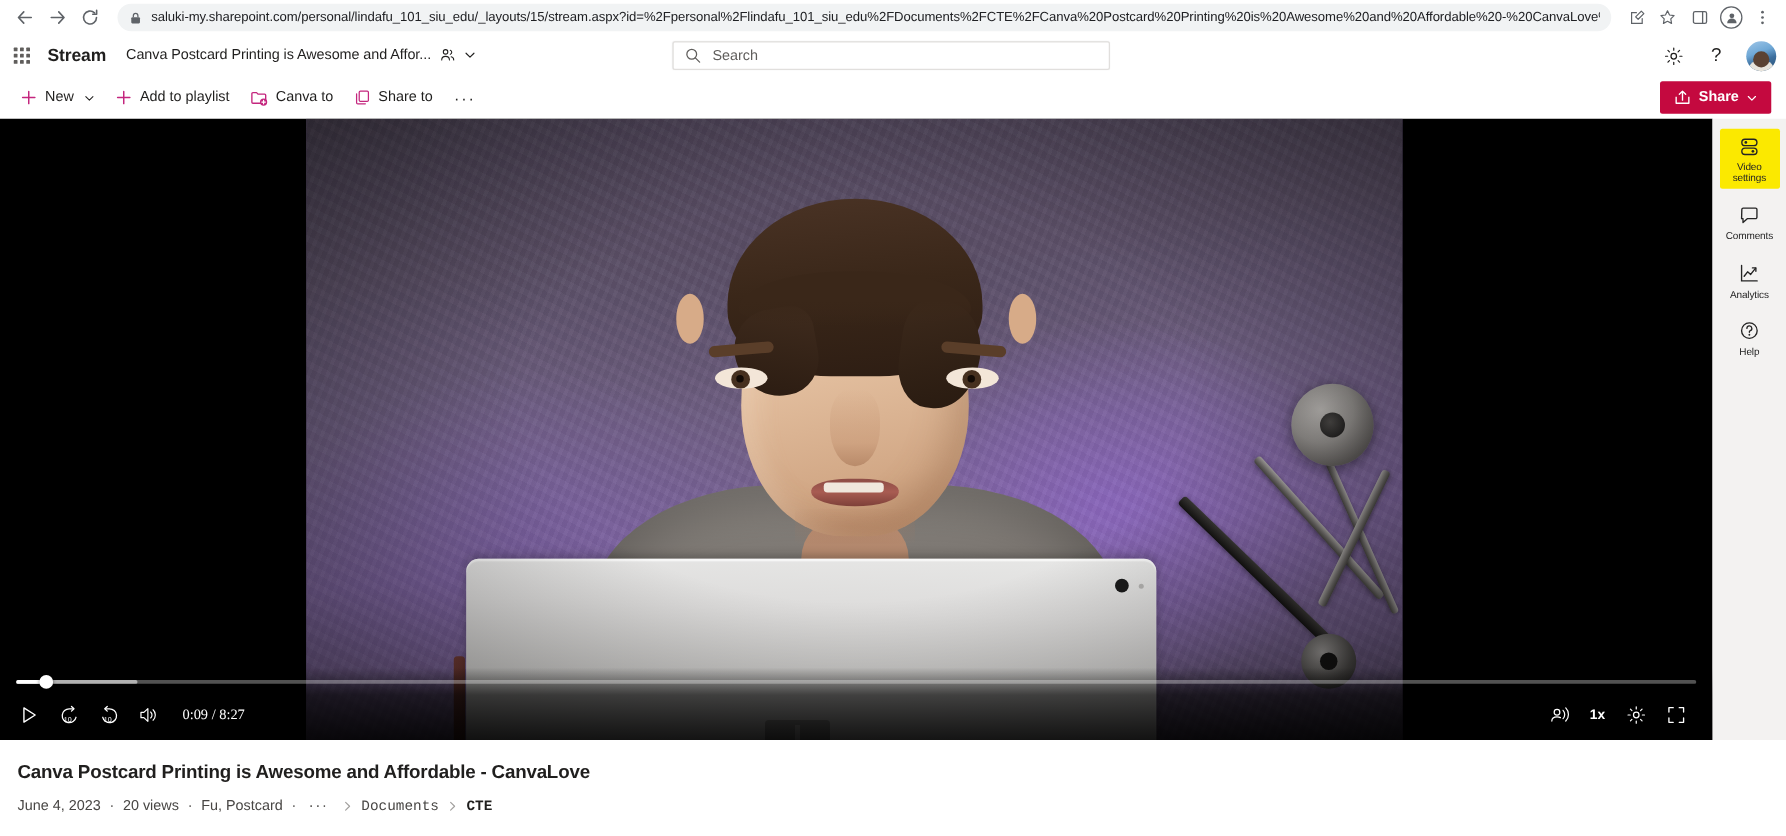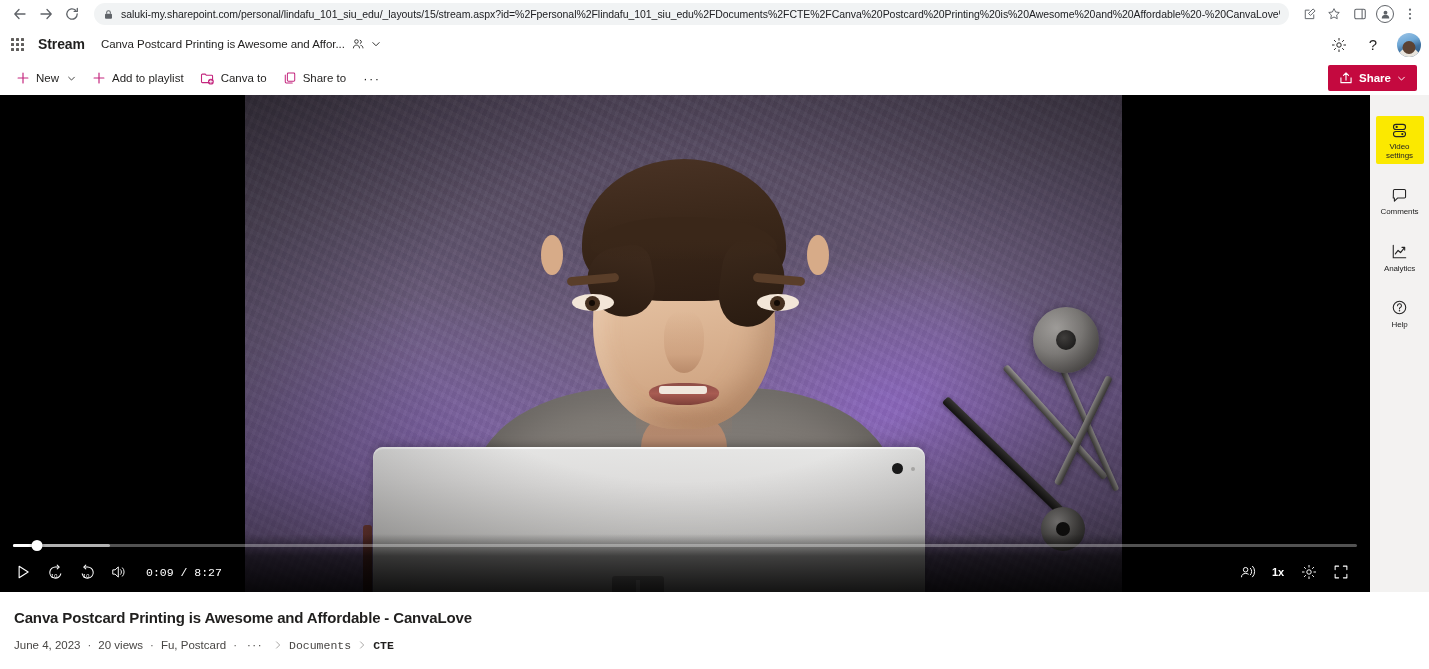--- a/index.html
+++ b/index.html
@@ -440,39 +440,39 @@
     width: 26px; height:26px;
     display:flex; align-items:center; justify-content:center;
     color:#ffffff;
     margin-right: 6px;
     flex: 0 0 auto;
   }
   .time-display {
     color:#ffffff; font-size: 11.5px;
     margin-left: 8px;
     white-space:nowrap;
-    font-family:Liberation Mono, monospace;
+    font-family:Liberation Serif, serif;
   }
   .ctrl-spacer { flex: 1 1 auto; }
   .speed-btn {
     color:#ffffff; font-size: 11px; font-weight:bold;
     width: 24px; height:26px;
     display:flex;align-items:center;justify-content:center;
     margin-right:6px; flex:0 0 auto;
   }
 
   
   .rail {
     position:absolute; left: 1370px; top: 0;
     width: 59px; height: 497px;
     background: #f3f2f1;
     padding-top: 4px;
   }
   .rail-item {
-    width: 48px; margin: 17px auto 7px auto;
+    width: 48px; margin: 4px auto 7px auto;
     padding: 5px 2px 4px 2px;
     display:flex; flex-direction:column; align-items:center;
     gap: 3px;
     border-radius: 2px;
   }
   .rail-item.active { background: #fbe900; }
   .rail-ico { color:#242424; display:flex; align-items:center; justify-content:center; height:18px;}
   .rail-label {
     font-size: 8px; color: #242424;
     text-align:center; line-height: 1.15;
@@ -600,20 +600,31 @@
         <path d="M9.6 2.6a2 2 0 0 1 0 3.8M10.4 8.6c1.5.25 2.4 1.4 2.4 3" stroke="#201f1e" stroke-width="1" stroke-linecap="round"></path>
       </svg>
     </span>
     <span style="display:flex;color:#201f1e;">
       <svg width="10" height="10" viewBox="0 0 12 12" fill="none">
         <path d="M2.2 4.3 6 8.1l3.8-3.8" stroke="#201f1e" stroke-width="1.1" stroke-linecap="round" stroke-linejoin="round"></path>
       </svg>
     </span>
   </div>
 
+  <div class="search-wrap">
+    <div class="search-box">
+      <span class="si">
+        <svg width="13" height="13" viewBox="0 0 14 14" fill="none">
+          <circle cx="5.8" cy="5.8" r="4.2" stroke="#605e5c" stroke-width="1.1"></circle>
+          <path d="M8.9 8.9 12.6 12.6" stroke="#605e5c" stroke-width="1.1" stroke-linecap="round"></path>
+        </svg>
+      </span>
+      <input type="text" value="" placeholder="Search" style="">
+    </div>
+  </div>
 
   <div class="header-right">
     <div class="hdr-icon">
       <svg width="16" height="16" viewBox="0 0 18 18" fill="none">
         <circle cx="9" cy="9" r="2.5" stroke="#201f1e" stroke-width="1.1"></circle>
         <path d="M9 1.6v1.9M9 14.5v1.9M16.4 9h-1.9M3.5 9H1.6M14.23 3.77l-1.34 1.34M5.11 12.89l-1.34 1.34M14.23 14.23l-1.34-1.34M5.11 5.11 3.77 3.77" stroke="#201f1e" stroke-width="1.1" stroke-linecap="round"></path>
       </svg>
     </div>
     <div class="hdr-icon">
       <span style="font-size:15px;color:#201f1e;line-height:1;">?</span>

